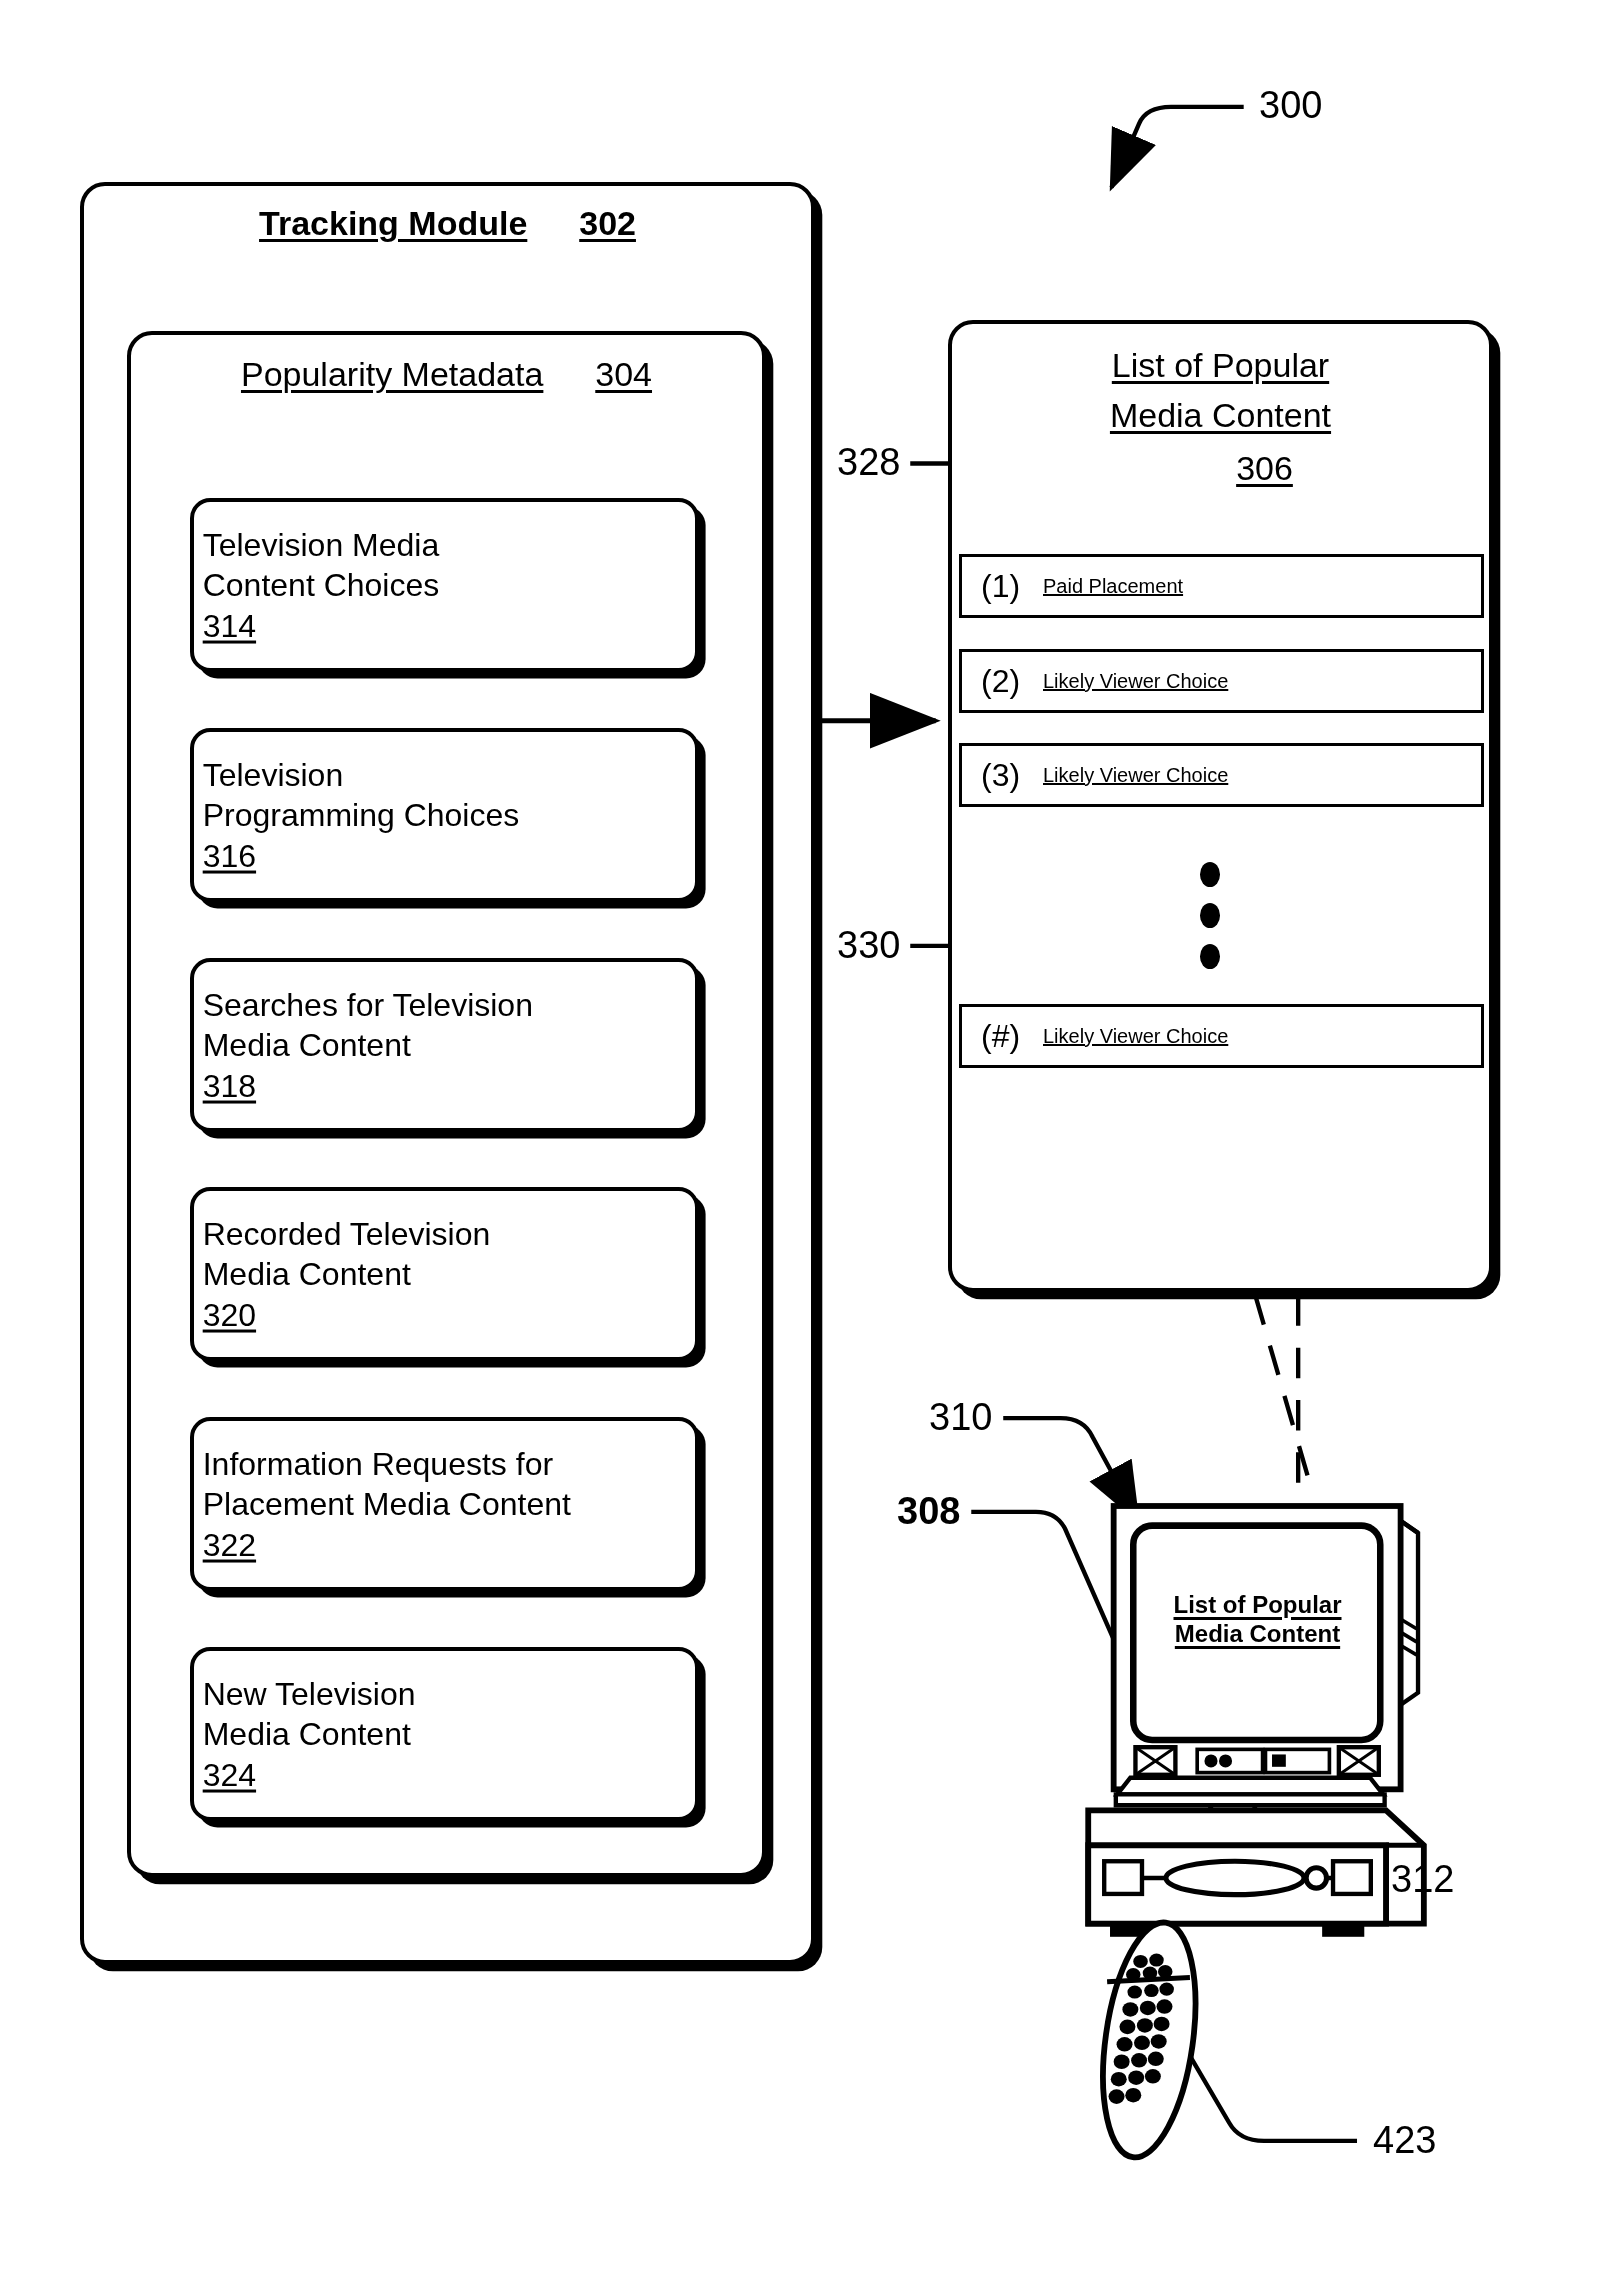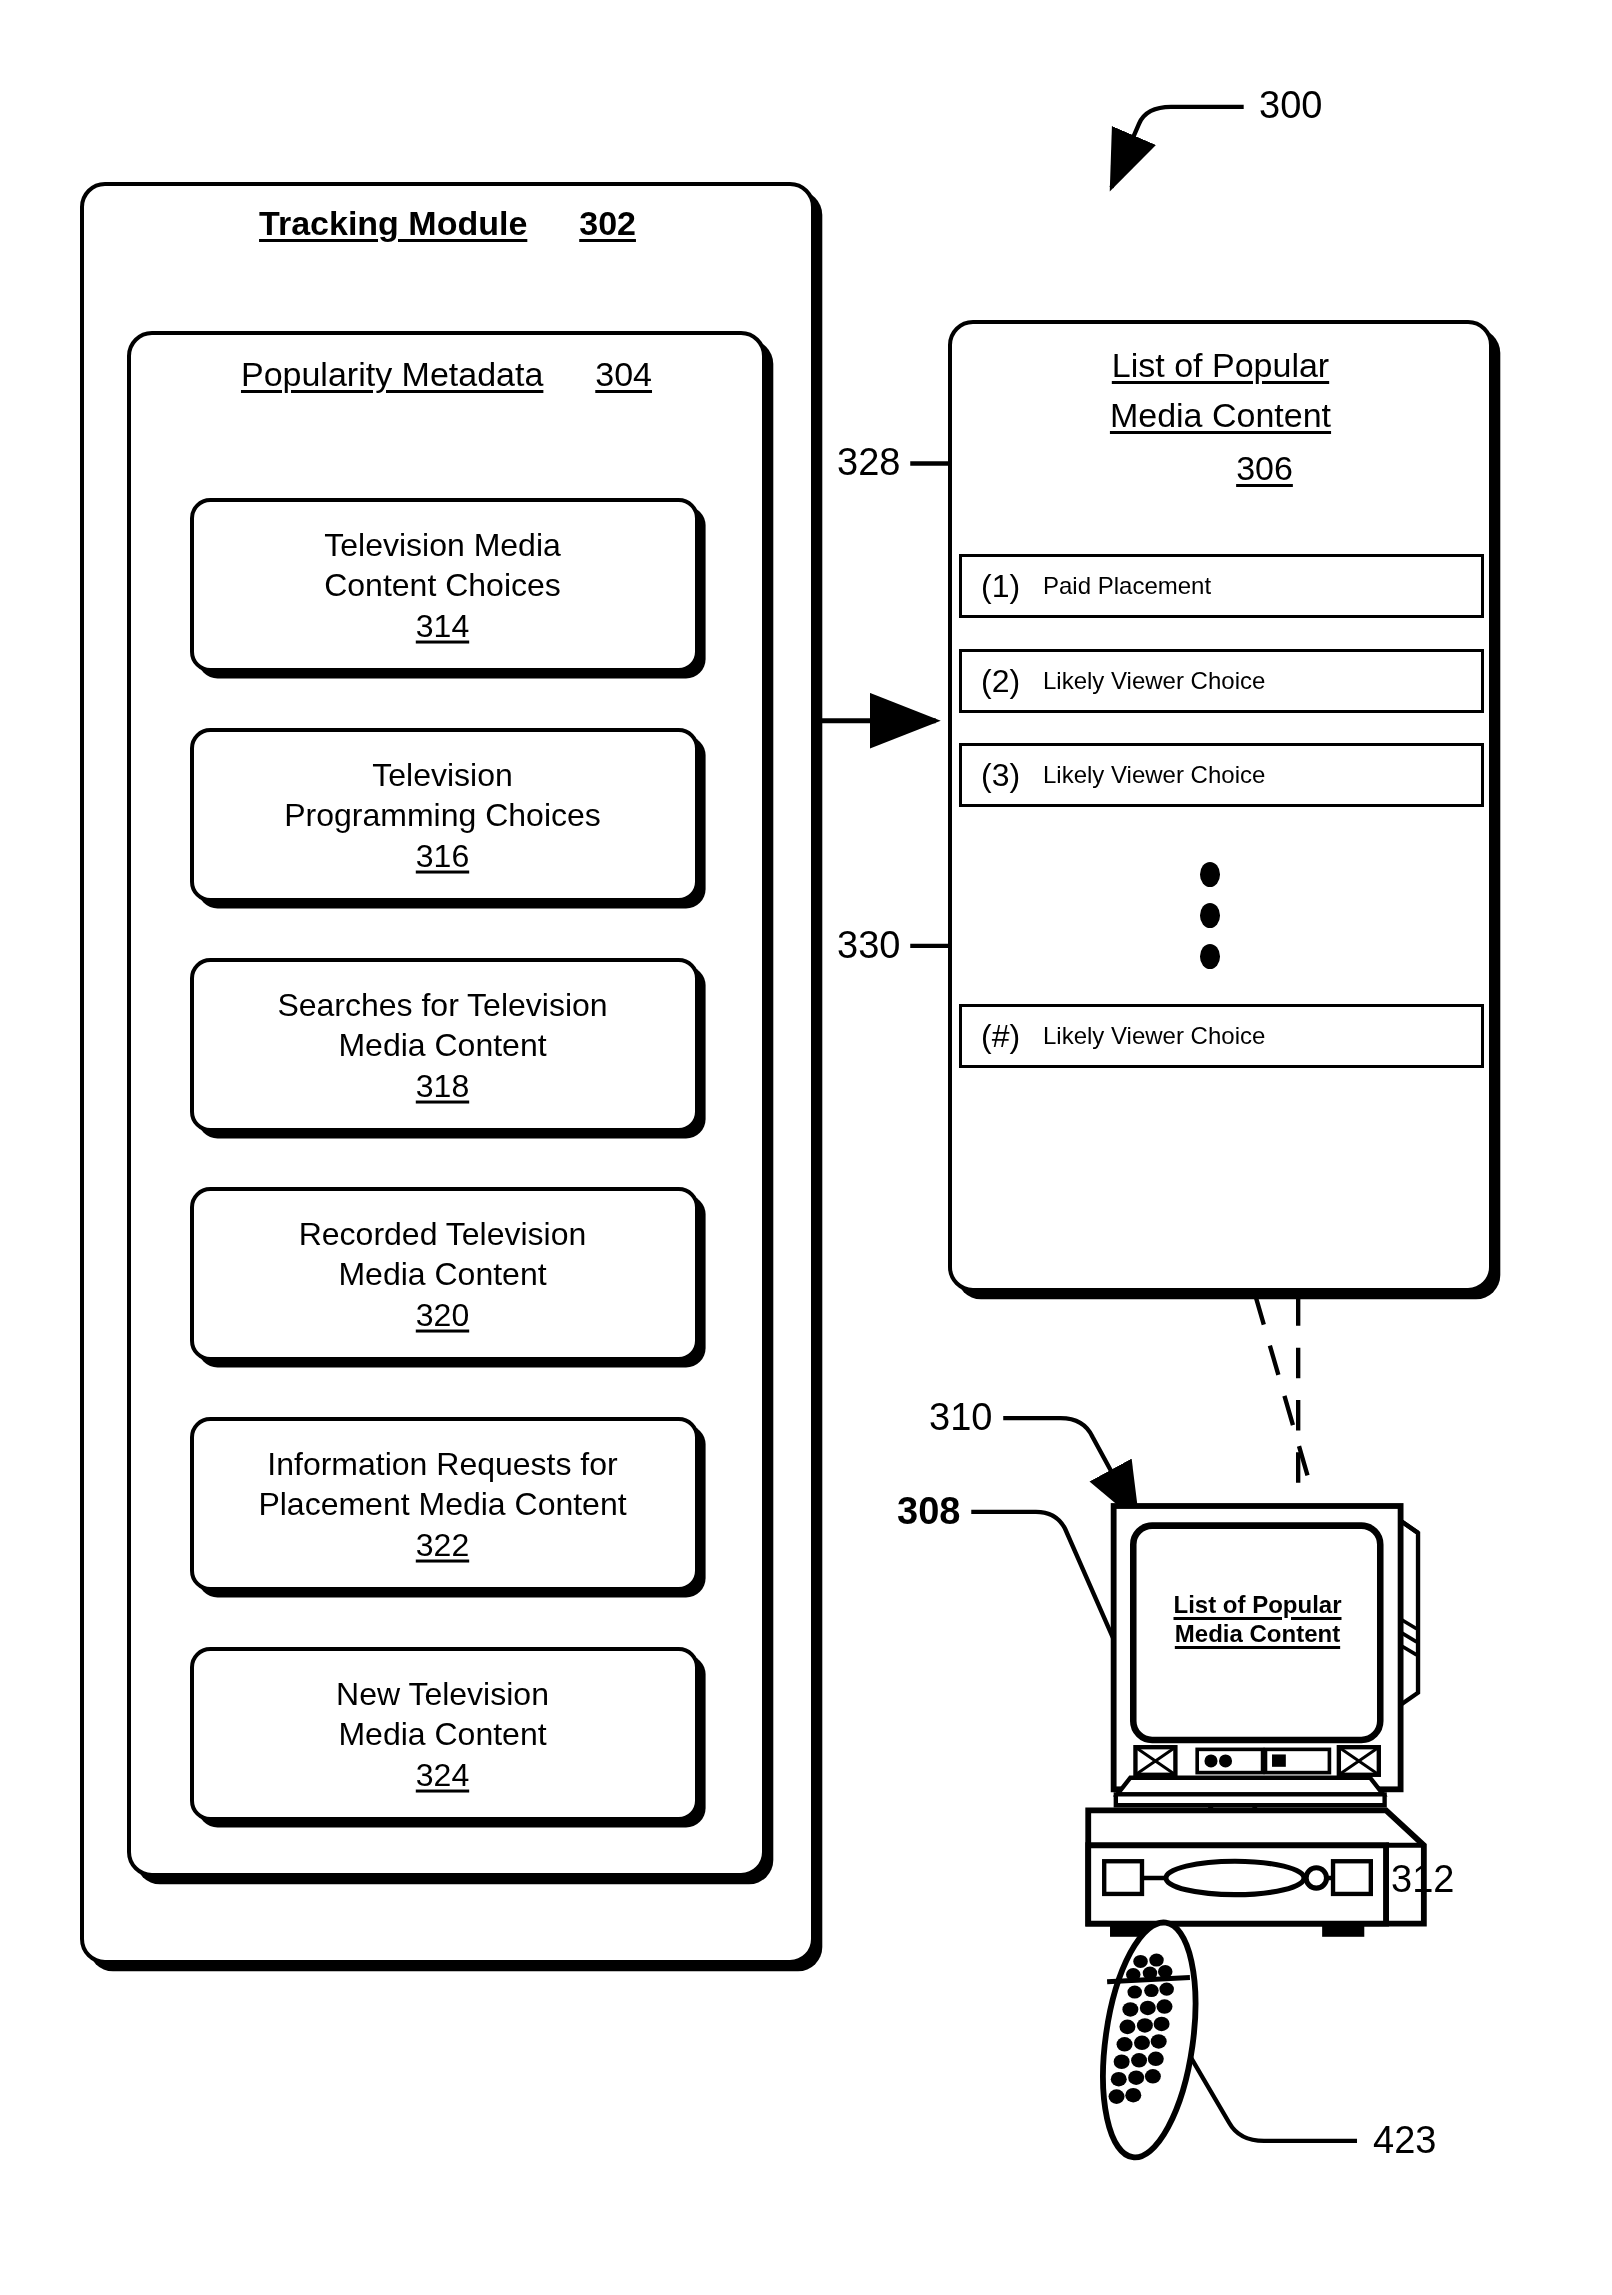--- a/index.html
+++ b/index.html
@@ -36,42 +36,42 @@
     font-size:34px;
     line-height:1.18;
     white-space:nowrap;
   }
   .u{ text-decoration:underline; text-underline-offset:3.6px; text-decoration-thickness:2.9px;}
   .item-text{
     position:absolute;
     left:0;right:4px;
     top:50%;
     transform:translateY(-50%);
-    text-align:center;
+    text-align:left;
     font-size:32px;
     line-height:1.26;
     padding:0 8.7px;
     box-sizing:border-box;
   }
   
   .listrow{
     position:absolute;
     box-sizing:border-box;
     border:3.6px solid #000;
     background:#fff;
     display:flex;
     align-items:center;
   }
   .listrow .rank{
     display:inline-block;
     width:62px;
     margin-left:19px;
     font-size:32px;
   }
-  .listrow .rtext{ font-size:24px; }
+  .listrow .rtext{ font-size:20px;text-decoration:underline; }
   
   .ref{
     position:absolute;
     font-size:38px;
     line-height:1;
     white-space:nowrap;
   }
   
   .ovl{ position:absolute; left:0; top:0; width:1612px; height:2295px; pointer-events:none; }
   

